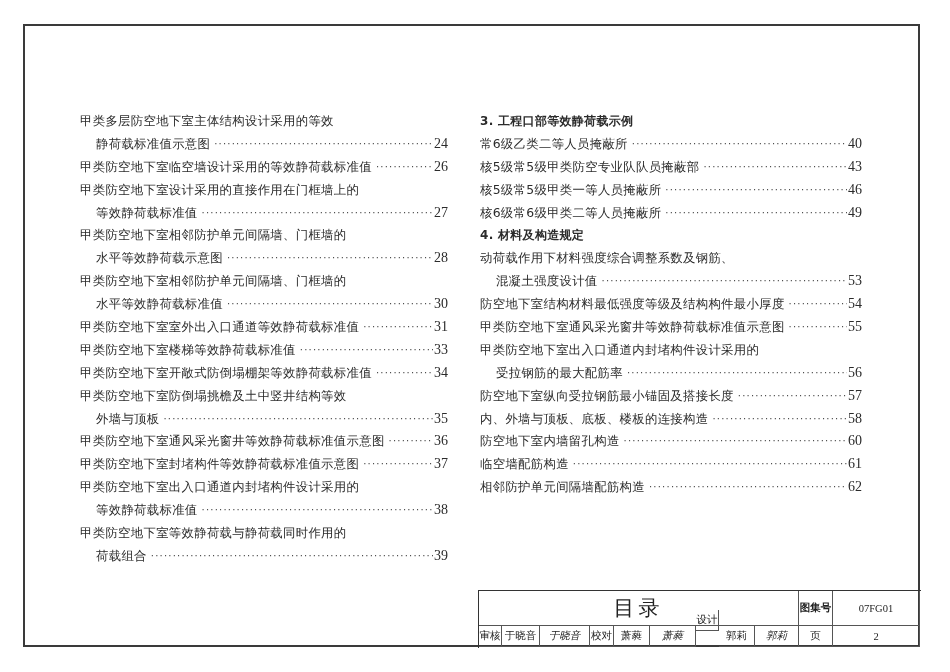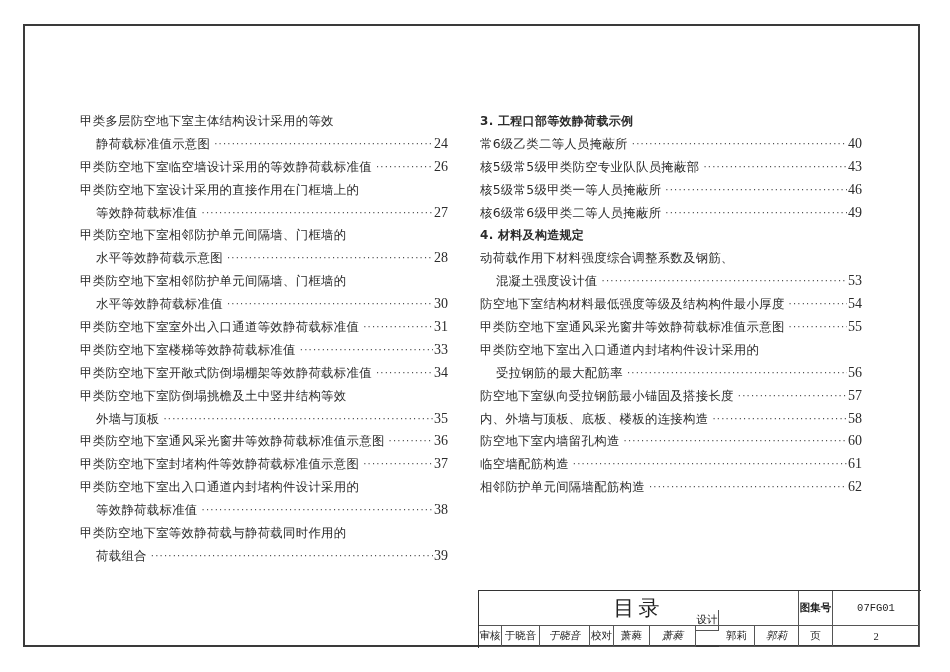--- a/index.html
+++ b/index.html
@@ -219,21 +219,21 @@
     <div class="row">
     <span class="t">相邻防护单元间隔墙配筋构造</span>
     <span class="dots"></span>
     <span class="pg">62</span>
   </div>
   </div>
 
 <div class="tb">
   <div class="cell title" style="left:0;top:0;width:320px;height:35px;font-family:Liberation Mono, monospace;">目录</div>
   <div class="cell" style="left:320px;top:0;width:34px;height:35px;font-weight:bold;">图集号</div>
-  <div class="cell" style="left:354px;top:0;width:87px;height:35px;font-family:Liberation Mono, monospace;">07FG01</div>
+  <div class="cell" style="left:354px;top:0;width:87px;height:35px;font-family:Liberation Serif, serif;">07FG01</div>
 
   <div class="cell" style="left:0;top:35px;width:23px;height:21px;">审核</div>
   <div class="cell" style="left:23px;top:35px;width:38px;height:21px;">于晓音</div>
   <div class="cell sig" style="left:61px;top:35px;width:50px;height:21px;">于晓音</div>
   <div class="cell" style="left:111px;top:35px;width:24px;height:21px;">校对</div>
   <div class="cell" style="left:135px;top:35px;width:36px;height:21px;">萧蕤</div>
   <div class="cell sig" style="left:171px;top:35px;width:46px;height:21px;">萧蕤</div>
   <div class="cell" style="left:217px;top:19px;width:23px;height:21px;">设计</div>
   <div class="cell" style="left:240px;top:35px;width:36px;height:21px;">郭莉</div>
   <div class="cell sig" style="left:276px;top:35px;width:44px;height:21px;">郭莉</div>

